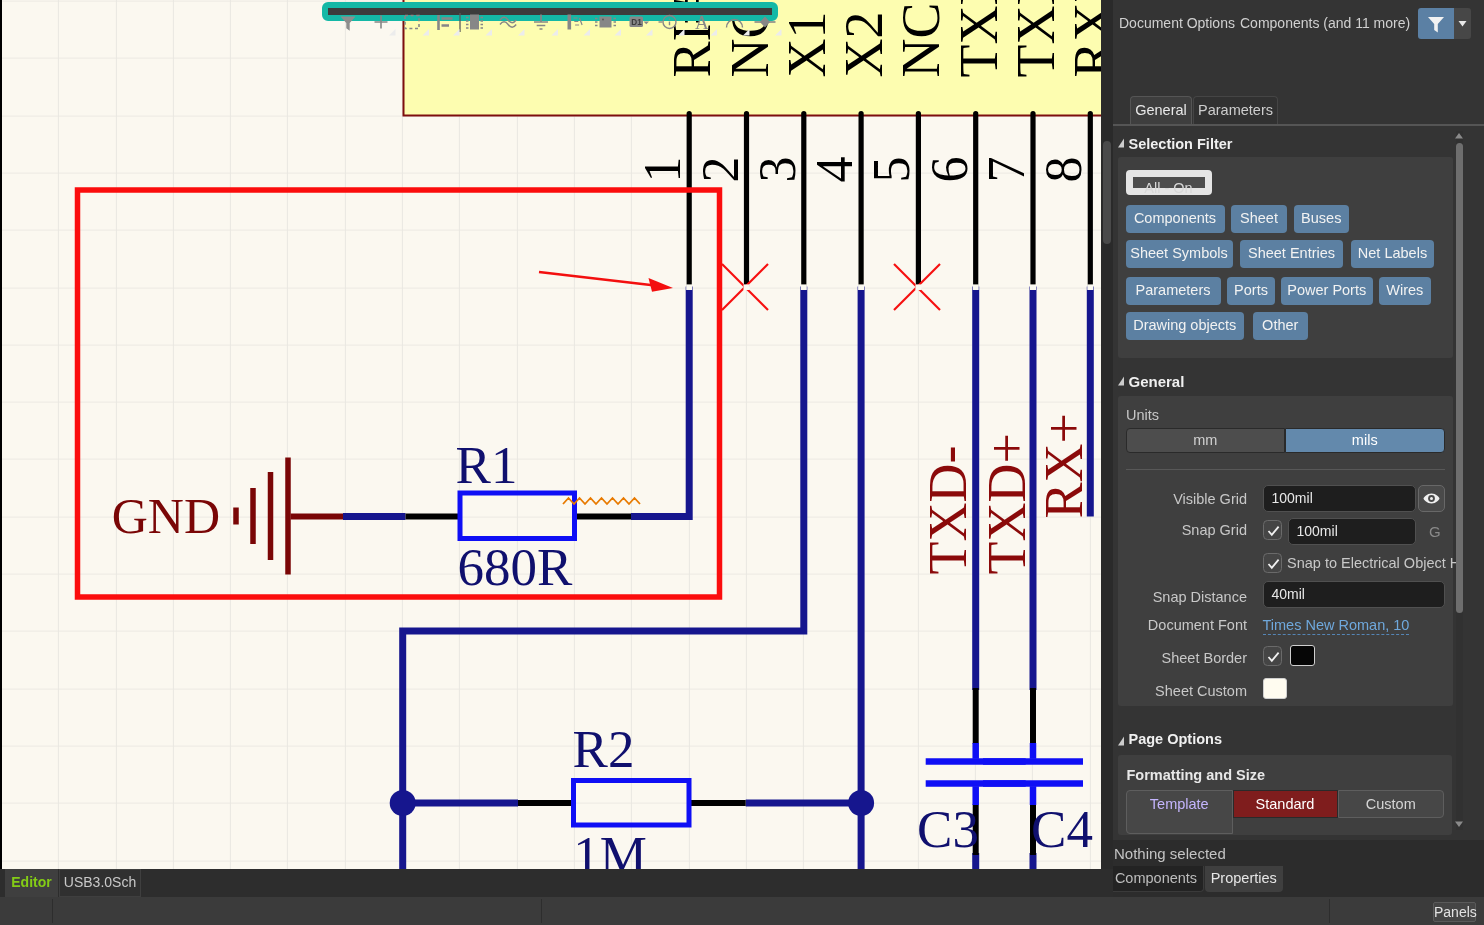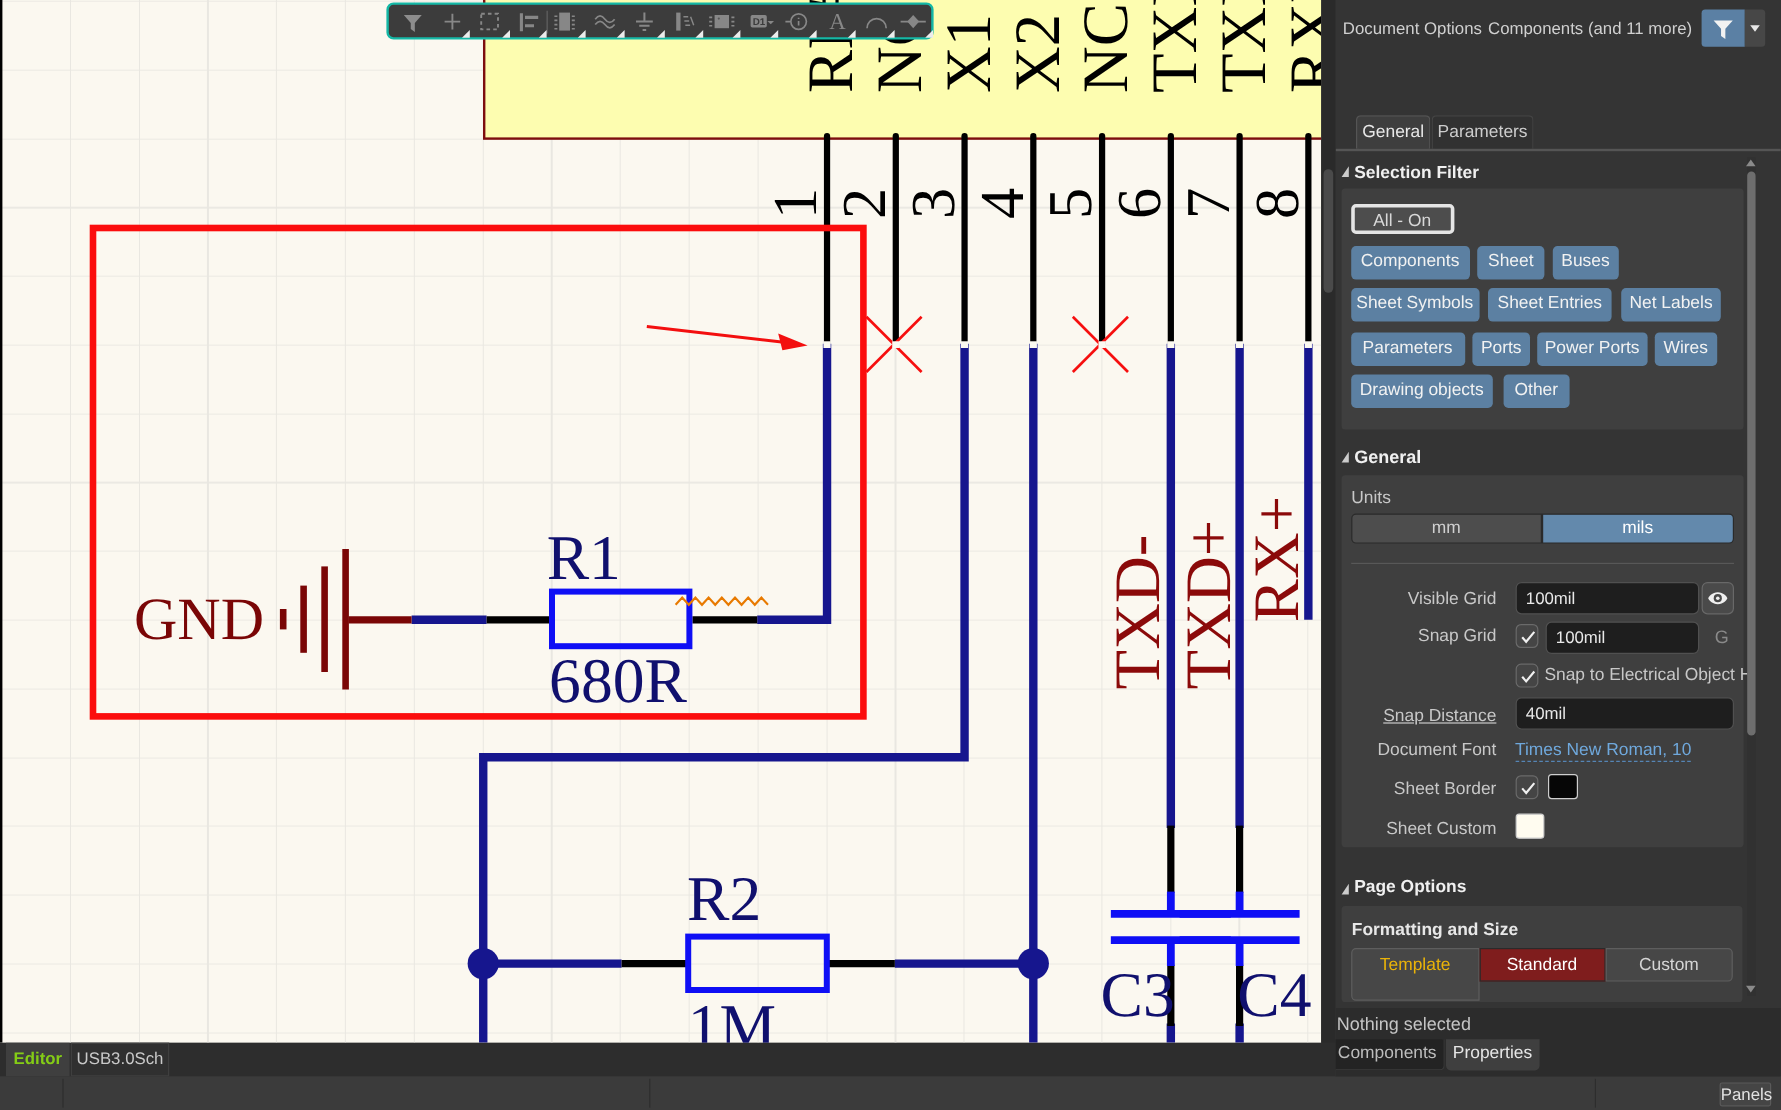--- a/index.html
+++ b/index.html
@@ -19,26 +19,26 @@
   #tabbar { left:0; top:869px; width:1113px; height:28px; background:#2d2d2d; }
   #statusbar { left:0; top:897px; width:1484px; height:28px; background:#3b3b3b; }
   .statussep { top:899px; width:1px; height:24px; background:#2d2d2d; }
   #panelsbtn { left:1433px; top:902px; width:43px; height:20px; background:#454545;
     border:1px solid #5a5a5a; border-radius:2px; color:#e2e2e2; font-size:14px;
     text-align:center; line-height:18px; }
   #edtab { left:5px; top:869px; width:53px; height:28px; background:#3f3f3f;
     color:#84cc16; font-weight:bold; font-size:14px; text-align:center; line-height:27px; }
   #usbtab { left:59px; top:869px; width:82px; height:28px; background:#303030;
     border:1px solid #3f3f3f; color:#c9c9c9; font-size:14px; text-align:center; line-height:25px; }
-  #toolbar { left:322px; top:2px; width:456px; height:31px; background:#3c3c3c;
-    border:2px solid #14b8a6; border-radius:6px; }
+  #toolbar { left:322px; top:2px; width:456px; height:19px; background:#3c3c3c;
+    border:6px solid #14b8a6; border-radius:6px; }
   #panel { left:1113px; top:0; width:371px; height:897px; background:#343434; overflow:hidden; }
   #panel .abs { position:absolute; }
   .pbtn { height:28px; border-radius:4px; font-size:14.5px; text-align:center; line-height:27px; }
-  .gbtn { background:#4d4d4d; border:3px solid #e5e5e5; color:#d8d8d8; }
+  .gbtn { background:#4d4d4d; border:7px solid #e5e5e5; color:#d8d8d8; }
   .bbtn { background:#5c80a2; color:#f2f2f2; }
   .seg { height:24.5px; font-size:14.5px; text-align:center; line-height:23px; border:1px solid #2a2a2a; }
   .plab { font-size:14.5px; color:#c8c8c8; text-align:right; }
   .pinput { height:27px; background:#1e1e1e; border:1px solid #505050; border-radius:5px;
     color:#e8e8e8; font-size:14px; line-height:25px; padding-left:8px; }
   .pcheck { width:19.5px; height:19.5px; background:#454545; border:1px solid #6a6a6a; border-radius:4.5px; }
 </style>
 </head>
 <body>
 <div class="abs" id="canvas">
@@ -303,39 +303,39 @@
   <div class="abs plab" style="left:0px; top:522px; width:134px;">Snap Grid</div>
   <div class="abs pcheck" style="left:149.5px; top:520px;"><svg width="19" height="19">
         <path d="M4.5 10 l3.3 3.8 l6.8 -8.2" fill="none" stroke="#f0f0f0" stroke-width="1.8"></path>
       </svg></div>
   <div class="abs pinput" style="left:174.5px; top:518px; width:128px;">100mil</div>
   <div class="abs" style="left:316px; top:523px; font-size:15px; color:#8a8a8a;">G</div>
   <div class="abs pcheck" style="left:149.5px; top:553px;"><svg width="19" height="19">
         <path d="M4.5 10 l3.3 3.8 l6.8 -8.2" fill="none" stroke="#f0f0f0" stroke-width="1.8"></path>
       </svg></div>
   <div class="abs" style="left:174px; top:555px; font-size:14.5px; color:#c8c8c8; width:197px; white-space:nowrap; overflow:hidden;">Snap to Electrical Object H</div>
-  <div class="abs plab" style="left:0px; top:589px; width:134px;text-decoration:underline;">Snap Distance</div>
+  <div class="abs plab" style="left:0px; top:589px; width:134px;">Snap Distance</div>
   <div class="abs pinput" style="left:149.5px; top:581px; width:182px;">40mil</div>
   <div class="abs plab" style="left:0px; top:617px; width:134px;">Document Font</div>
   <div class="abs" style="left:149.5px; top:617px; font-size:14.5px; color:#6fa8dc; border-bottom:1px dashed #5585b5; padding-bottom:1px;">Times New Roman, 10</div>
   <div class="abs plab" style="left:0px; top:650px; width:134px;">Sheet Border</div>
   <div class="abs pcheck" style="left:149.5px; top:646px;"><svg width="19" height="19">
         <path d="M4.5 10 l3.3 3.8 l6.8 -8.2" fill="none" stroke="#f0f0f0" stroke-width="1.8"></path>
       </svg></div>
   <div class="abs" style="left:177px; top:645px; width:25px; height:21px; background:#060606; border:1.5px solid #cfcfcf; border-radius:3px;"></div>
   <div class="abs plab" style="left:0px; top:683px; width:134px;">Sheet Custom</div>
   <div class="abs" style="left:149.5px; top:678px; width:24px; height:21px; background:#fffcf0; border:1.5px solid #cfcfcf; border-radius:3px;"></div>
 
   <svg class="abs" style="left:4px; top:736px;" width="8" height="11">
       <polygon points="1,9.5 7,0.5 7,9.5" fill="#cccccc"></polygon>
     </svg>
   <div class="abs" style="left:15.5px; top:731px; font-size:14.5px; font-weight:bold; color:#f0f0f0;">Page Options</div>
   <div class="abs" style="left:4.5px; top:755px; width:334.5px; height:80px; background:#3f3f3f; border-radius:3px;"></div>
   <div class="abs" style="left:13.5px; top:767px; font-size:14.5px; font-weight:bold; color:#e8e8e8;">Formatting and Size</div>
-  <div class="abs seg" style="left:13px; top:789.5px; width:106.5px; border-radius:4px 0 0 4px; background:#474747; color:#eab308; height:44px; line-height:27px; border-color:#5e5e5e;">Template</div>
+  <div class="abs seg" style="left:13px; top:789.5px; width:106.5px; border-radius:4px 0 0 4px; background:#474747; color:#c4b5fd; height:44px; line-height:27px; border-color:#5e5e5e;">Template</div>
   <div class="abs seg" style="left:119.5px; top:789.5px; width:105px; background:#7f1d1d; color:#ffffff; height:28px; line-height:27px;">Standard</div>
   <div class="abs seg" style="left:224.5px; top:789.5px; width:106.5px; border-radius:0 4px 4px 0; background:#474747; color:#d5d5d5; height:28px; line-height:27px; border-color:#5e5e5e;">Custom</div>
 
   <div class="abs" style="left:342.5px; top:131px; width:7px; height:699px; background:#313131;"></div>
   <svg class="abs" style="left:341px; top:132px;" width="10" height="8">
       <polygon points="5,1 9,6.5 1,6.5" fill="#8a8a8a"></polygon>
     </svg>
   <div class="abs" style="left:342.5px; top:143px; width:7px; height:470px; background:#6e6e6e; border-radius:3.5px;"></div>
   <svg class="abs" style="left:341px; top:820px;" width="10" height="8">
       <polygon points="1,1.5 9,1.5 5,7" fill="#8a8a8a"></polygon>

